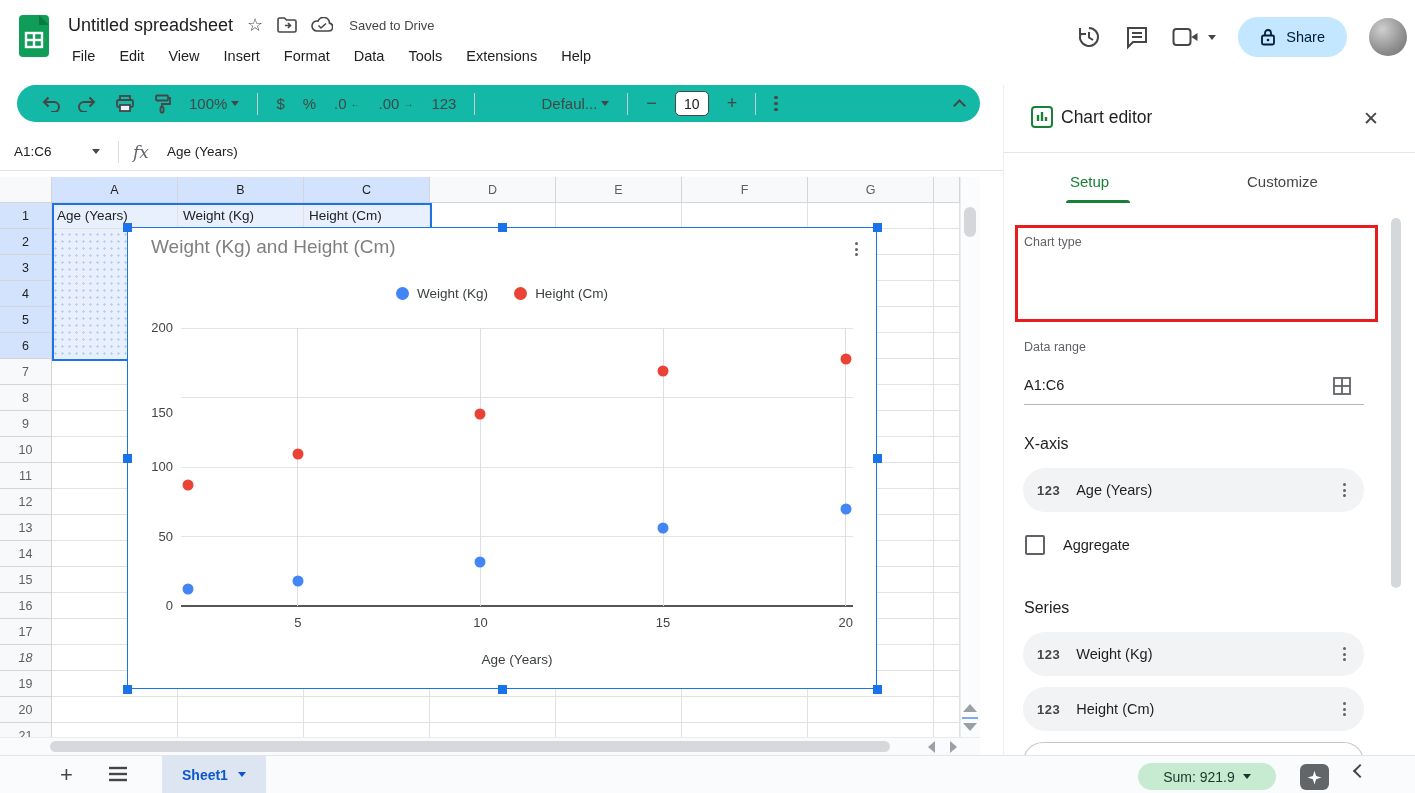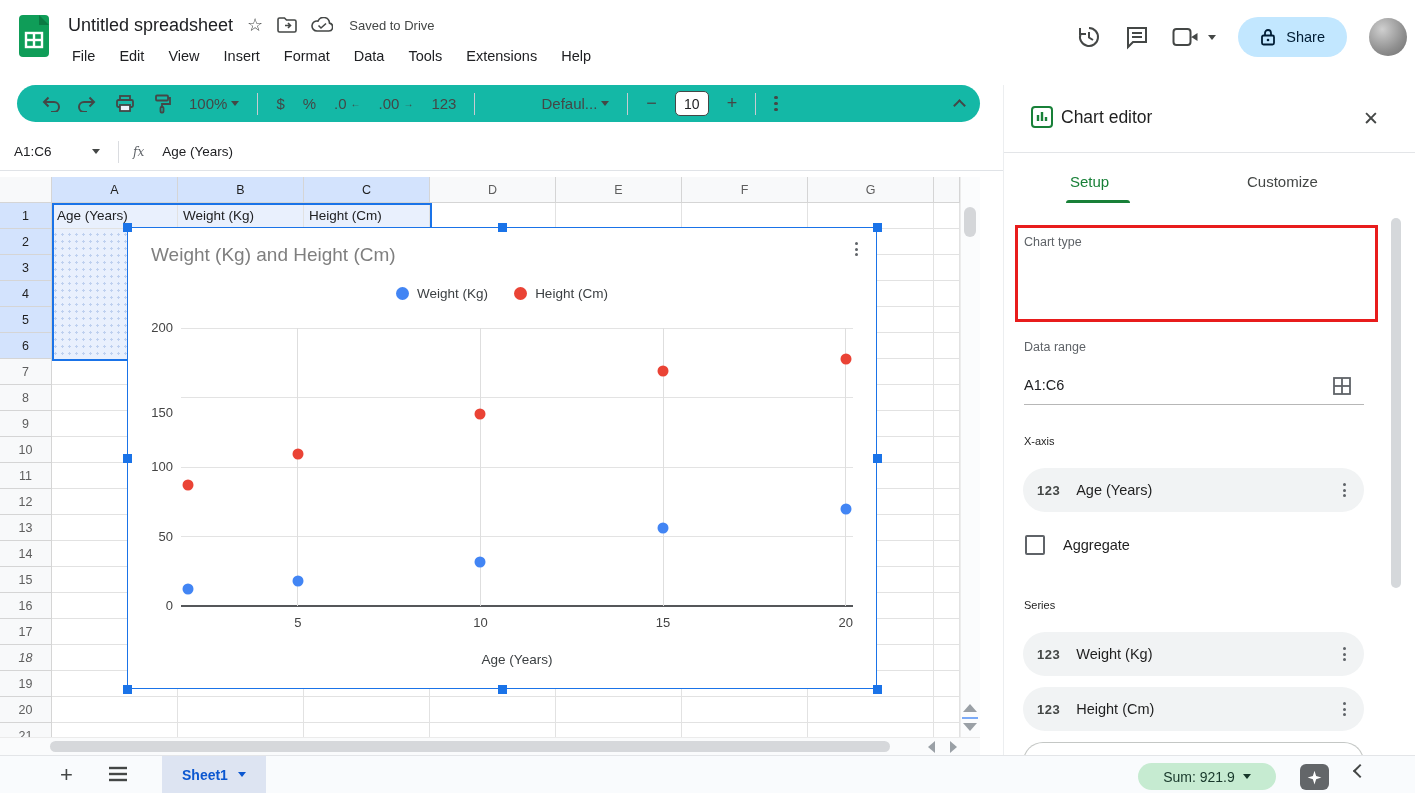--- a/index.html
+++ b/index.html
@@ -39,21 +39,21 @@
   #tb-spacer { flex:1; }
   .chev-up { width:9px; height:9px; border-left:2px solid #444746; border-top:2px solid #444746;
              transform:rotate(45deg); margin-top:4px; }
   .dec-arrow { font-size:10px; }
 
   
   #fxbar { left:0; top:133px; width:1003px; height:38px; background:#fff; border-bottom:1px solid #e0e3e7;
            display:flex; align-items:center; }
   #name-box { width:100px; padding-left:14px; font-size:13.5px; color:#202124; display:flex; align-items:center; justify-content:space-between; }
   #fx-sep { width:1px; height:22px; background:#dadce0; margin:0 14px 0 18px; }
-  #fx-label { font-family:"DejaVu Serif", serif; font-style:italic; color:#5f6368; font-size:12px; }
+  #fx-label { font-family:"DejaVu Serif", serif; font-style:italic; color:#5f6368; font-size:17px; }
   #fx-value { margin-left:18px; font-size:13.5px; color:#202124; }
 
   
   #grid { left:0; top:177px; width:980px; height:560px; overflow:hidden; background:#fff; }
   .col-hdr, .row-hdr, .corner { position:absolute; background:#f8f9fa; border-right:1px solid #d5d5d5;
          border-bottom:1px solid #d5d5d5; font-size:12.5px; color:#5e5e5e;
          display:flex; align-items:center; justify-content:center; }
   .hdr-sel { background:#d3e3fd; color:#1f1f1f; }
   .cell { position:absolute; background:#fff; border-right:1px solid #e2e2e2; border-bottom:1px solid #e2e2e2;
           font-size:13.5px; color:#202124; line-height:25px; padding-left:5px; overflow:hidden; white-space:nowrap; }
@@ -71,21 +71,21 @@
   #v-down { left:963px; top:723px; border-left:7px solid transparent; border-right:7px solid transparent; border-top:8px solid #9aa0a6; }
   #hscroll { left:0; top:737px; width:980px; height:18px; background:#fafbfc; border-top:1px solid #ebebeb; }
   #hthumb { left:50px; top:741px; width:840px; height:11px; background:#d6d8db; border-radius:6px; }
   #h-left { left:928px; top:741px; border-top:6px solid transparent; border-bottom:6px solid transparent; border-right:7px solid #9aa0a6; }
   #h-right { left:950px; top:741px; border-top:6px solid transparent; border-bottom:6px solid transparent; border-left:7px solid #9aa0a6; }
 
   
   #chart-box { left:127px; top:227px; width:750px; height:462px; background:#fff;
                border:1.5px solid #1a73e8; z-index:5; }
   .handle { position:absolute; width:9px; height:9px; background:#1a73e8; z-index:6; }
-  #chart-title { position:absolute; left:23px; top:16px; font-size:19px; color:#7f7f7f; }
+  #chart-title { position:absolute; left:23px; top:8px; font-size:19px; color:#7f7f7f; }
   #chart-menu { position:absolute; right:14px; top:10px; padding:4px; }
   #chart-legend { position:absolute; left:0; top:58px; width:100%; display:flex; justify-content:center;
                   gap:26px; align-items:center; }
   .lg-item { display:flex; align-items:center; gap:8px; font-size:13.5px; color:#3c4043; }
   .lg-dot { width:13px; height:13px; border-radius:50%; }
   #plot { position:absolute; left:53px; top:100px; width:672px; height:278px; }
   .gl-h { position:absolute; left:0; width:100%; height:1px; background:#e3e3e3; }
   .gl-v { position:absolute; top:0; width:1px; height:100%; background:#dedede; }
   .gl-axis { height:2px; background:#55575a; }
   .ytick { position:absolute; width:40px; left:-48px; text-align:right; font-size:13px; color:#444; }
@@ -104,21 +104,21 @@
   #tab-customize { left:243px; color:#444746; }
   #tab-underline { position:absolute; left:62px; top:115px; width:64px; height:3px; background:#188038; border-radius:3px 3px 0 0; }
   #anno-box { position:absolute; left:11px; top:140px; width:363px; height:97px; border:3px solid #e81c1c; z-index:9; pointer-events:none; }
   .panel-label { position:absolute; left:20px; font-size:12.5px; color:#5f6368; }
   #chart-type-dd { position:absolute; left:20px; top:172px; width:339px; height:51px; border:1px solid #c4c7c5;
                    border-radius:8px; display:flex; align-items:center; padding:0 16px; gap:16px; }
   #chart-type-dd .dd-text { font-size:15px; color:#1f1f1f; flex:1; }
   #data-range-value { position:absolute; left:20px; top:292px; font-size:14.5px; color:#202124; }
   #range-grid-icon { position:absolute; left:328px; top:291px; }
   #range-underline { position:absolute; left:20px; top:319px; width:340px; height:1px; background:#b7b7b7; }
-  .panel-heading { position:absolute; left:20px; font-size:11px; font-weight:500; color:#1f1f1f; }
+  .panel-heading { position:absolute; left:20px; font-size:16px; font-weight:500; color:#1f1f1f; }
   .pill { position:absolute; left:19px; width:341px; height:44px; background:#f1f3f4; border-radius:22px;
           display:flex; align-items:center; padding:0 18px 0 14px; gap:16px; }
   .badge-123 { font-size:13px; font-weight:700; color:#444746; letter-spacing:0.5px; }
   .pill-label { flex:1; font-size:14.5px; color:#1f1f1f; }
   .dots-sm { display:inline-flex; flex-direction:column; gap:2.5px; }
   .dots-sm i { width:3px; height:3px; border-radius:50%; background:#5f6368; }
   #aggregate-row { position:absolute; left:21px; top:450px; display:flex; align-items:center; gap:18px; }
   #aggregate-check { width:20px; height:20px; border:2px solid #5f6368; border-radius:2px; background:#fff; }
   #aggregate-label { font-size:14.5px; color:#1f1f1f; }
   #partial-pill { position:absolute; left:19px; top:657px; width:341px; height:20px; border:1px solid #c4c7c5;

